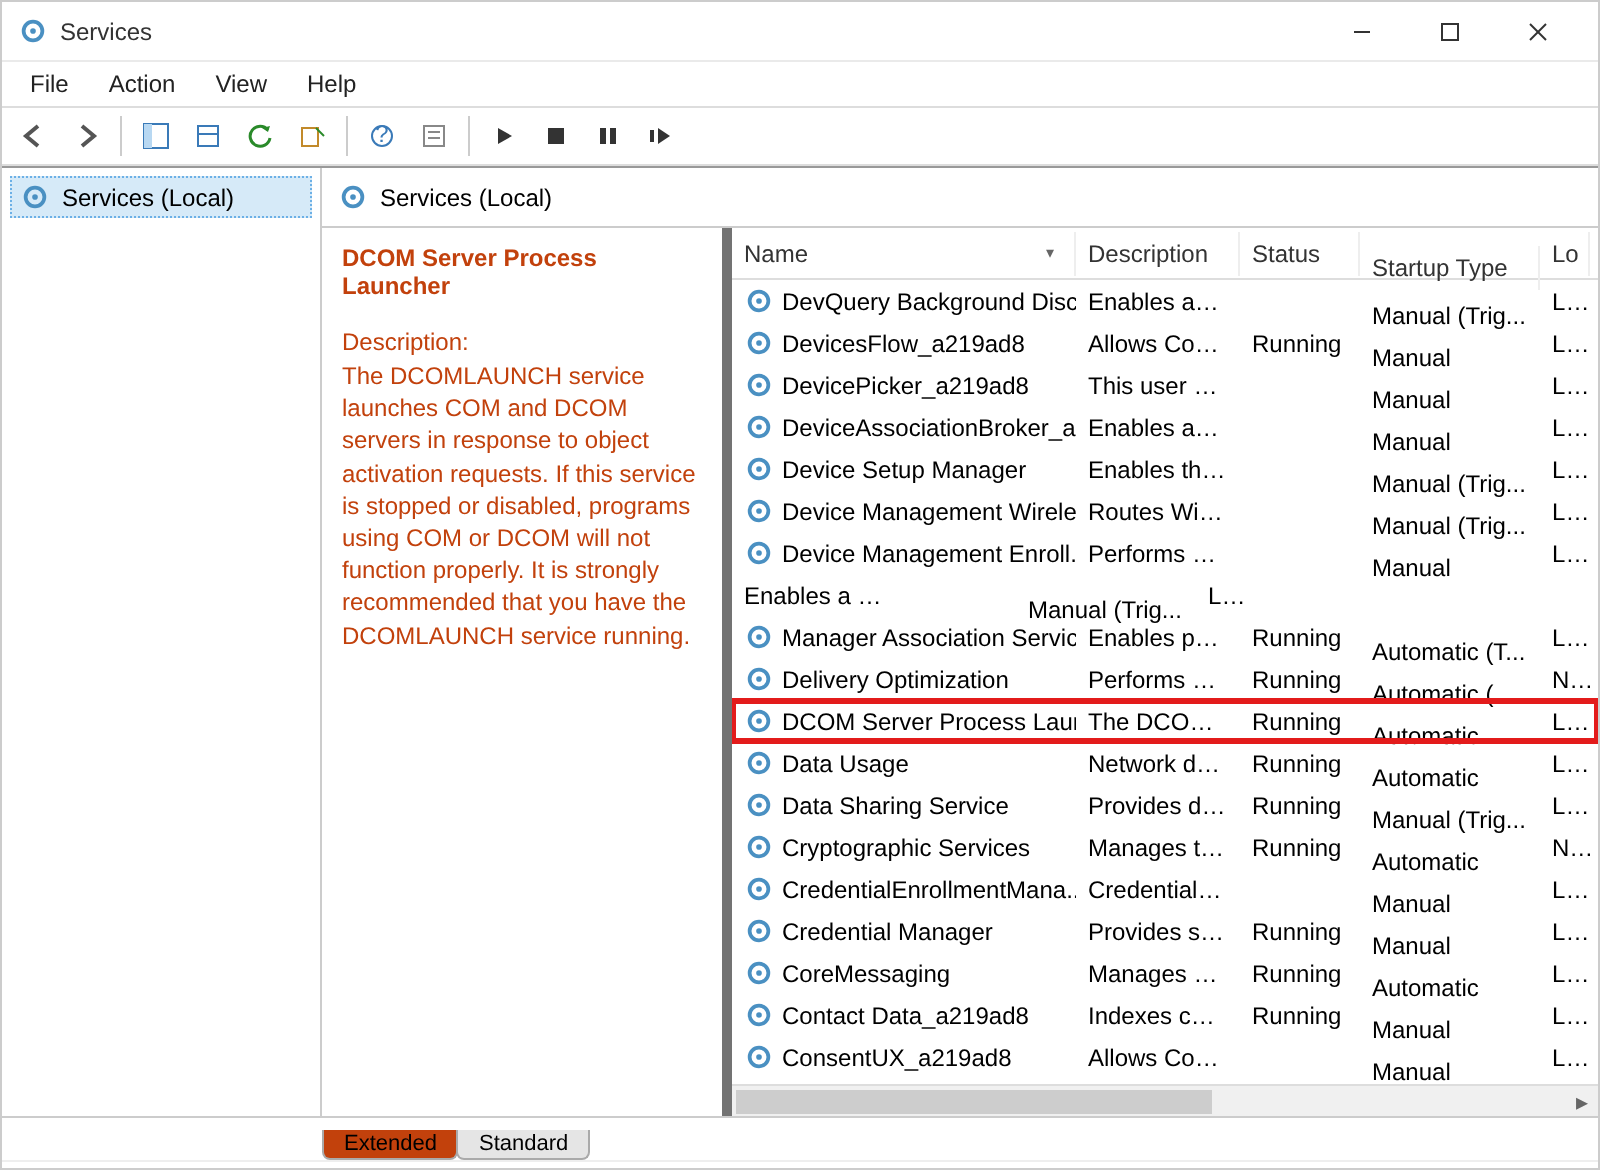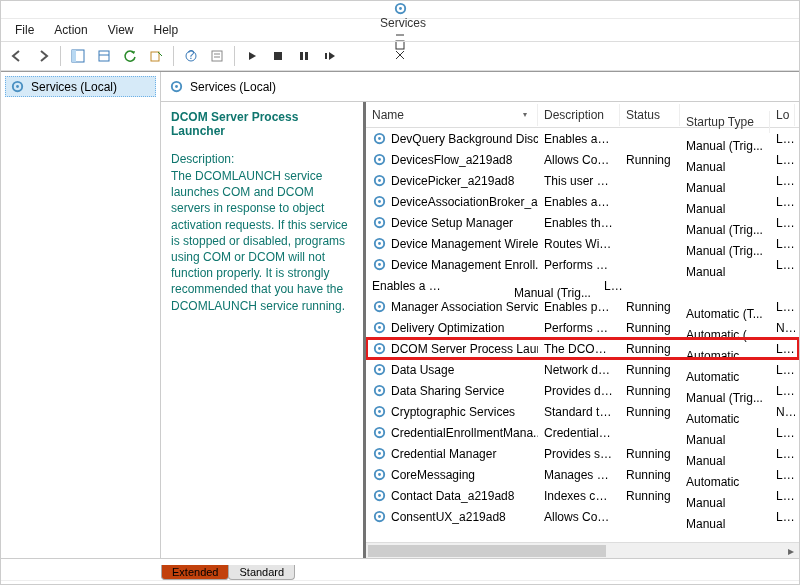--- a/index.html
+++ b/index.html
@@ -1,32 +1,32 @@
 <!DOCTYPE html>
 <html><head>
 <meta charset="utf-8">
 <style>
 * { box-sizing: border-box; margin: 0; padding: 0; font-family: "Segoe UI", Tahoma, sans-serif; font-size: 12px; }
 body { background: #fff; width: 800px; height: 585px; overflow: hidden; border: 1px solid #ccc; display: flex; flex-direction: column; }
-.titlebar { height: 18px; display: flex; align-items: center; padding: 0 8px; border-bottom: 1px solid #eaeaea; flex-direction: column; }
+.titlebar { height: 30px; display: flex; align-items: center; padding: 0 8px; border-bottom: 1px solid #eaeaea; }
 .titlebar .title { margin-left: 6px; color: #333; flex: 1; }
 .titlebar .ctrl { width: 44px; height: 28px; display: flex; align-items: center; justify-content: center; color: #555; }
 .menubar { height: 22px; display: flex; align-items: center; padding: 0 4px; }
 .menubar span { padding: 2px 10px; color: #222; }
 .toolbar { height: 30px; display: flex; align-items: center; padding: 2px 4px; border-top: 1px solid #ddd; border-bottom: 1px solid #ddd; gap: 2px; }
 .tbtn { width: 24px; height: 24px; display: flex; align-items: center; justify-content: center; border: 1px solid transparent; }
 .tsep { width: 1px; height: 20px; background: #ccc; margin: 0 3px; }
 .content { flex: 1; display: flex; border-top: 1px solid #999; overflow: hidden; }
 .navpane { width: 160px; border-right: 1px solid #ccc; padding: 4px; background: #fff; }
 .navitem { display: flex; align-items: center; gap: 6px; padding: 2px 4px; background: #d6eaf8; border: 1px dotted #6cb0e6; }
 .mainpane { flex: 1; display: flex; flex-direction: column; background: #fff; overflow: hidden; }
 .listhdr { height: 30px; display: flex; align-items: center; padding: 4px 8px; border-bottom: 1px solid #ccc; gap: 6px; }
 .listhdr .ht { font-weight: normal; }
 .body2 { flex: 1; display: flex; overflow: hidden; }
-.desc { width: 205px; padding: 8px 10px; border-right: 3px solid #737373; color: #0f766e; }
+.desc { width: 205px; padding: 8px 10px; border-right: 5px solid #737373; color: #c2410c; }
 .desc .svcname { font-weight: bold; margin-bottom: 14px; }
 .desc .dlbl { margin-bottom: 2px; }
 .desc .dtxt { line-height: 1.35; }
 .listwrap { flex: 1; display: flex; flex-direction: column; overflow: hidden; position: relative; }
 .cols { display: flex; border-bottom: 1px solid #ddd; height: 26px; align-items: center; color: #333; }
 .cols div { padding: 4px 6px; border-right: 1px solid #eee; white-space: nowrap; overflow: hidden; }
 .c-name { width: 172px; display:flex; align-items:center; gap:4px;}
 .c-desc { width: 82px; }
 .c-status { width: 60px; }
 .c-startup { width: 90px; margin-top: 14px; }
@@ -391,21 +391,21 @@
             <div class="row">
               <div class="c-name">
                 <span class="gear">
                   <svg viewBox="0 0 16 16" width="15" height="15">
                     <circle cx="8" cy="8" r="5" fill="none" stroke="#4a90c2" stroke-width="2"></circle>
                     <circle cx="8" cy="8" r="1.5" fill="#4a90c2"></circle>
                   </svg>
                 </span>
                 <span>Cryptographic Services</span>
               </div>
-              <div class="c-desc">Standard thr...</div>
+              <div class="c-desc">Manages thr...</div>
               <div class="c-status">Running</div>
               <div class="c-startup">Automatic</div>
               <div class="c-log">Ne</div>
             </div>
             <div class="row">
               <div class="c-name">
                 <span class="gear">
                   <svg viewBox="0 0 16 16" width="15" height="15">
                     <circle cx="8" cy="8" r="5" fill="none" stroke="#4a90c2" stroke-width="2"></circle>
                     <circle cx="8" cy="8" r="1.5" fill="#4a90c2"></circle>

